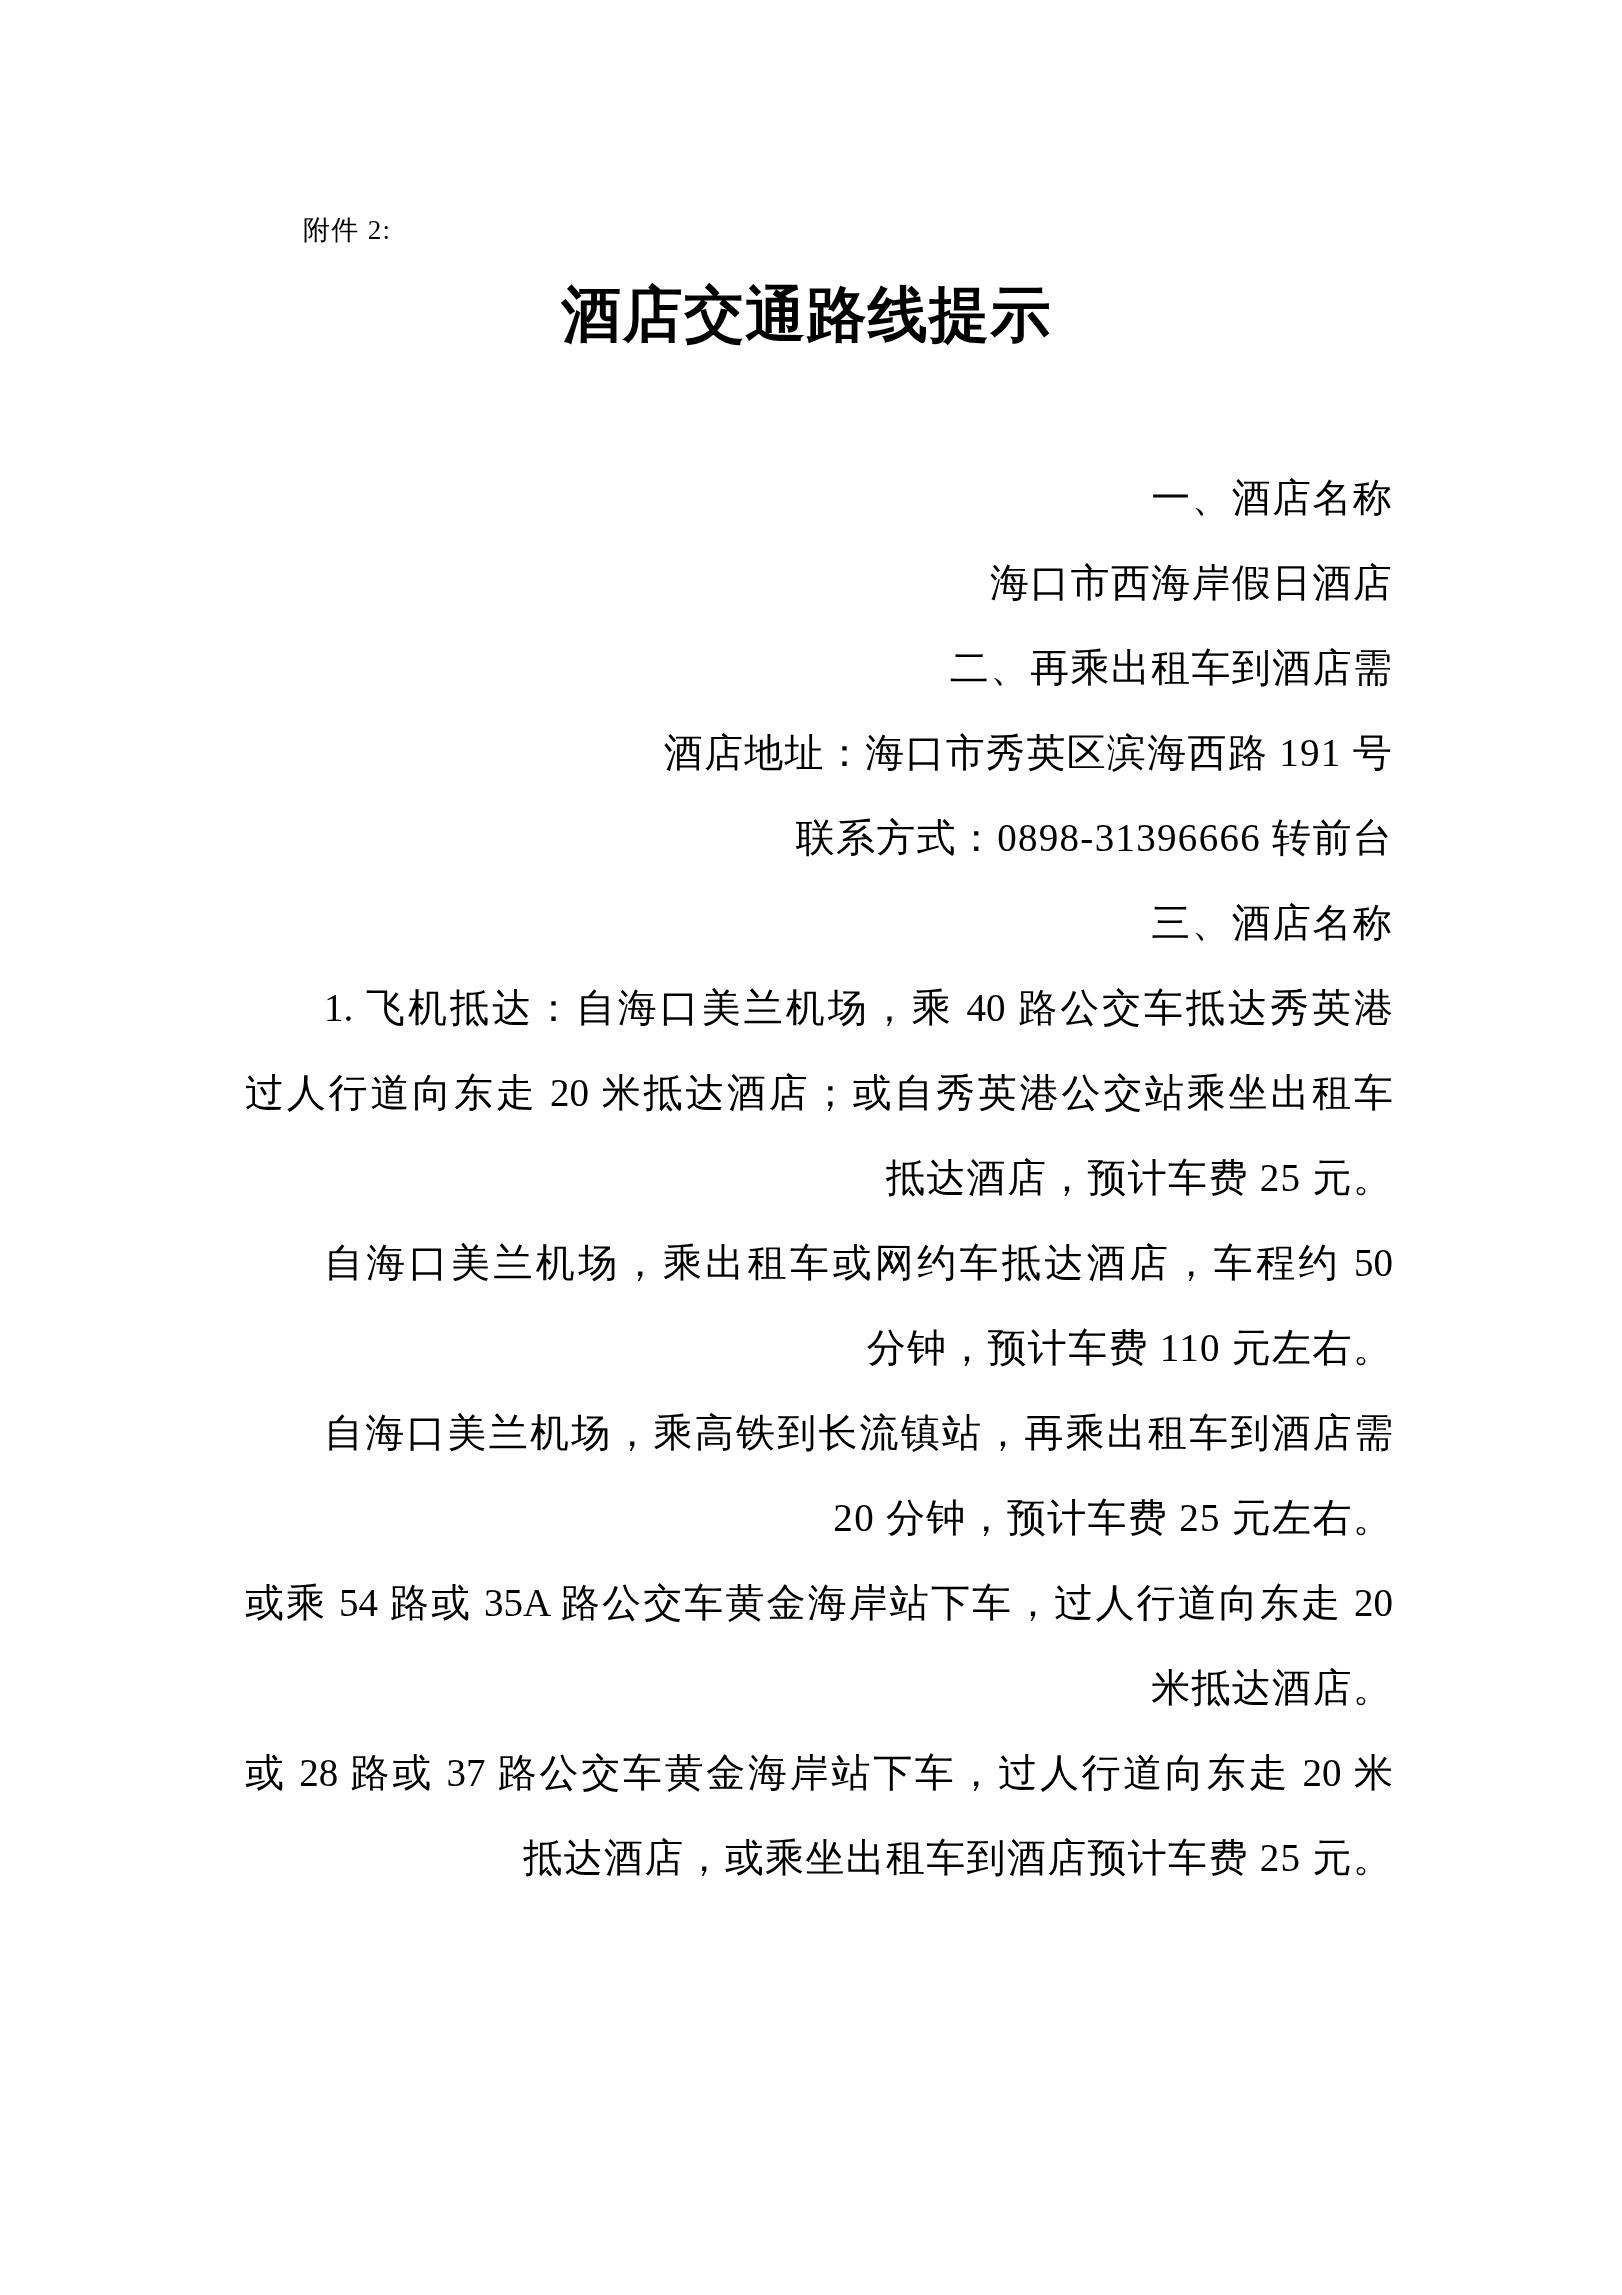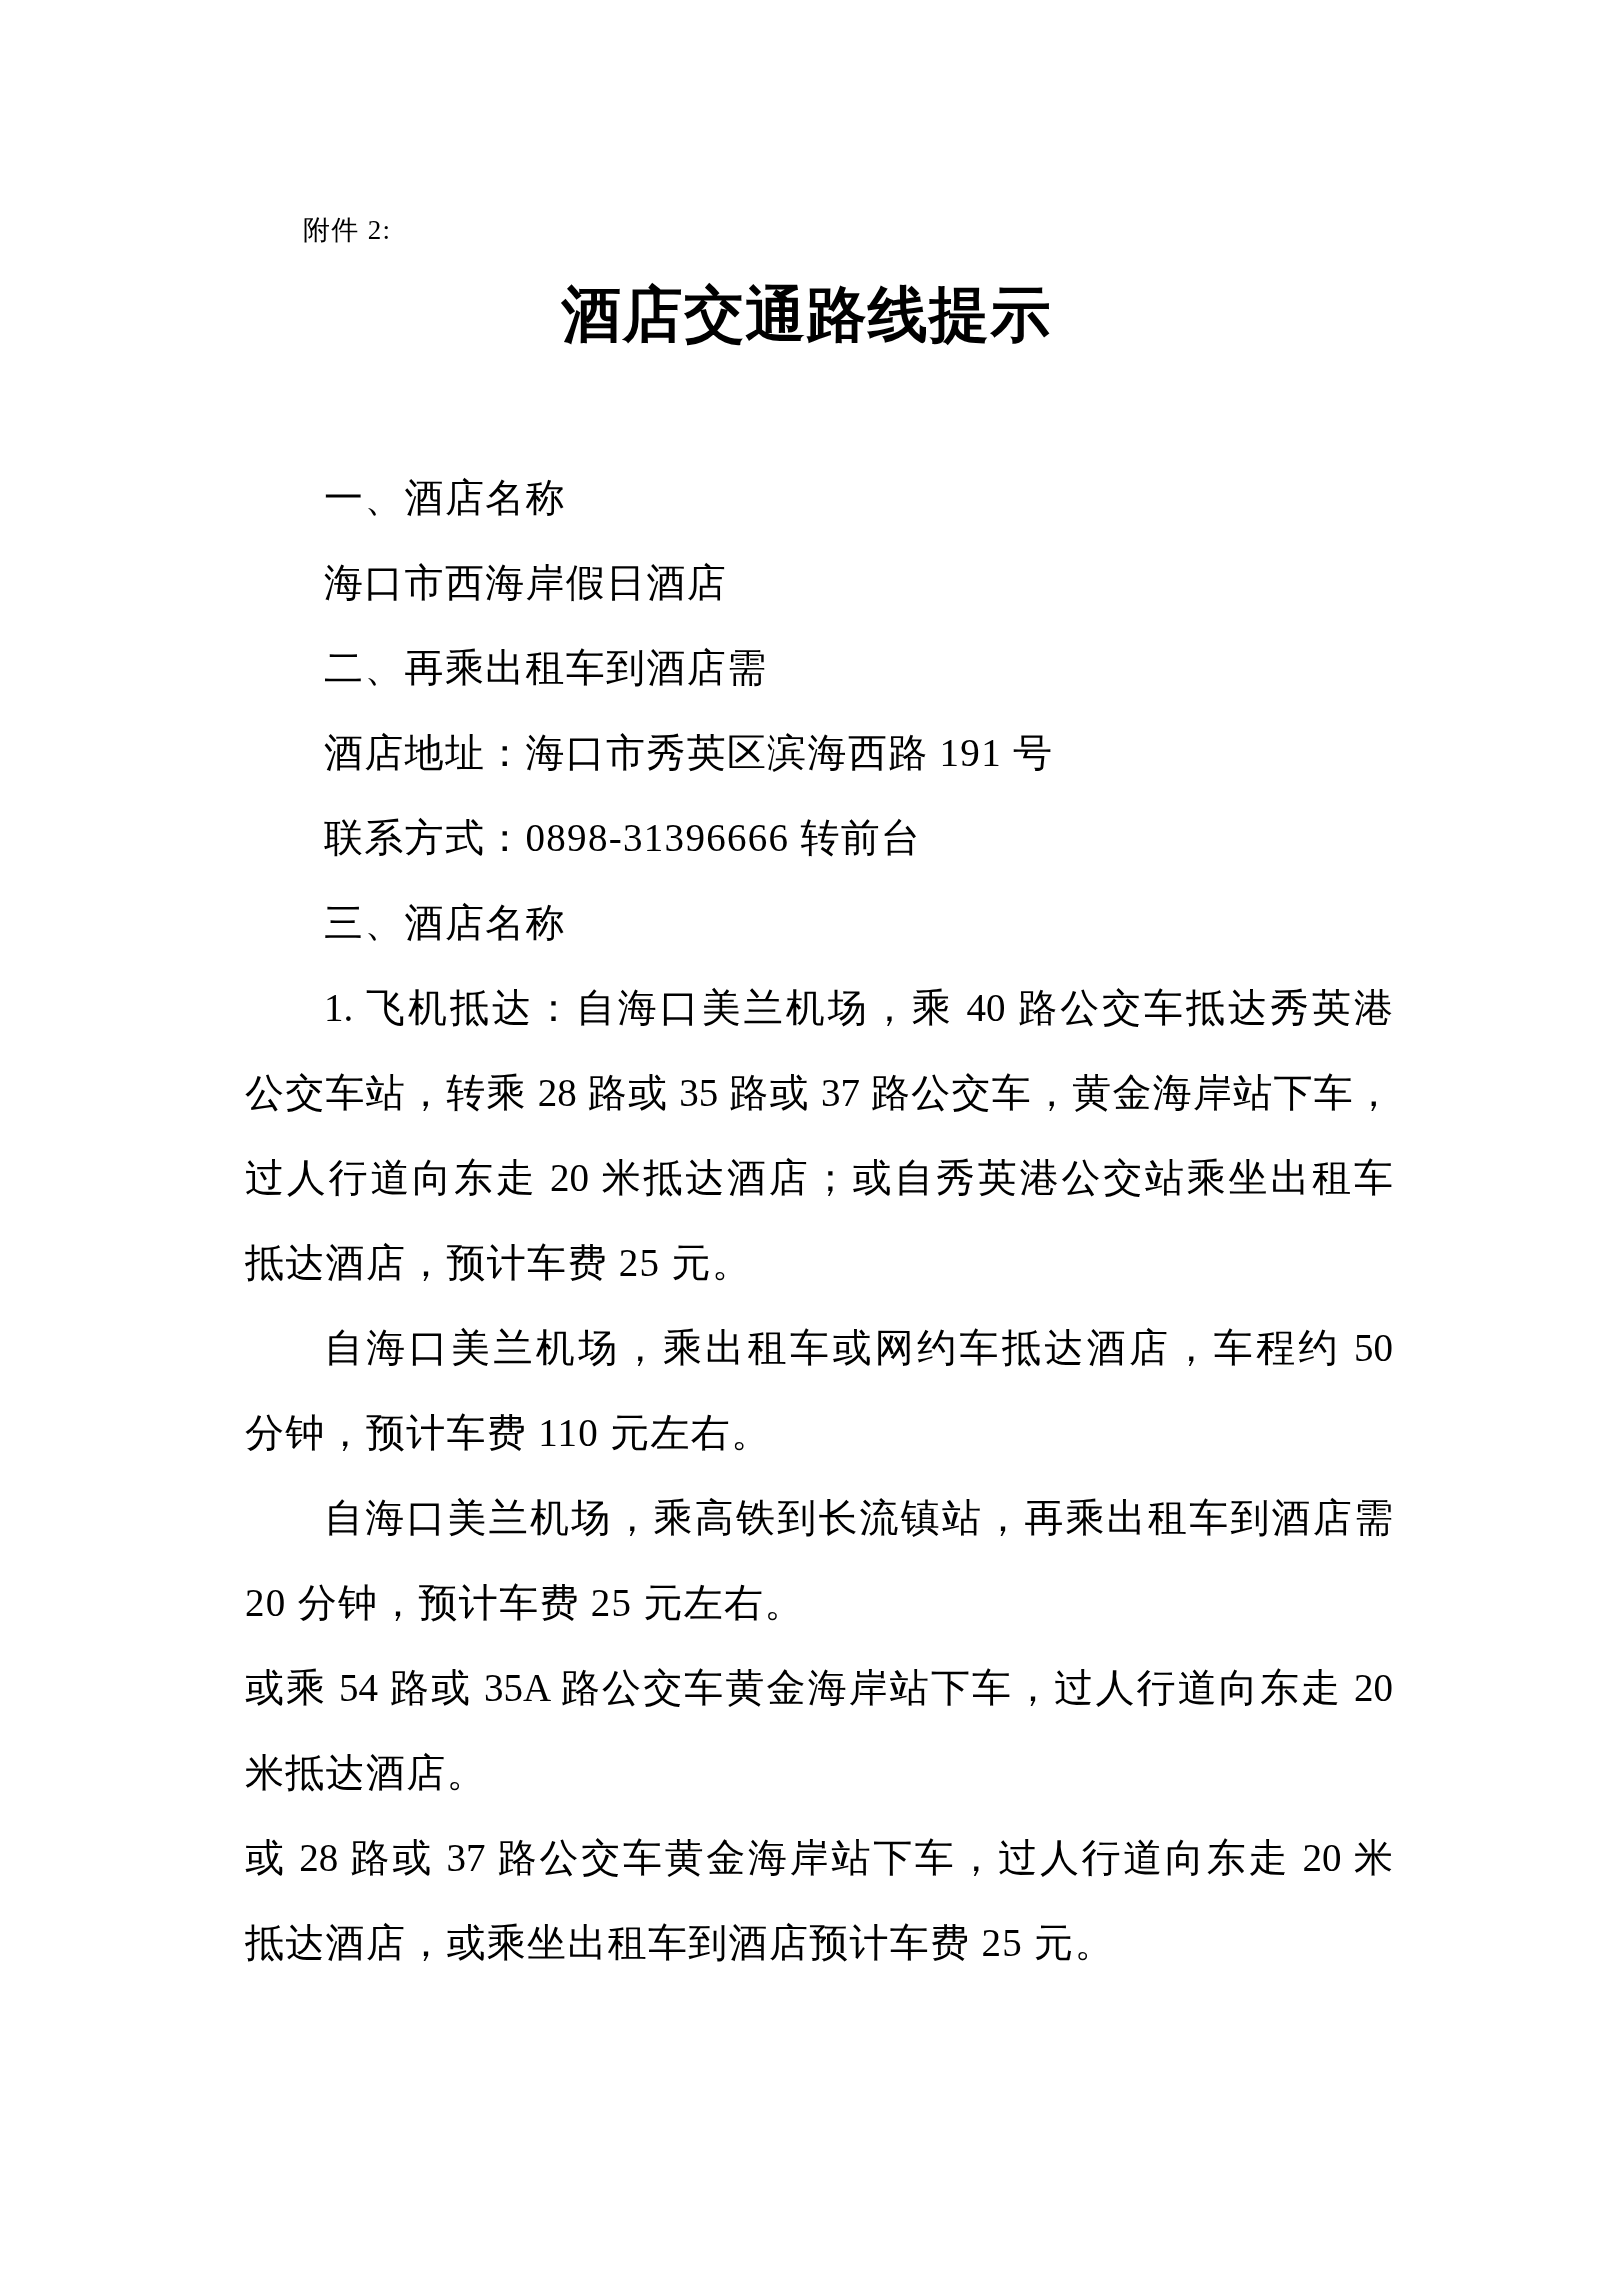--- a/index.html
+++ b/index.html
@@ -37,21 +37,21 @@
     left: 245px;
     top: 455px;
     width: 1148px;
     font-size: 39px;
   }
   .ln {
     height: 85px;
     line-height: 85px;
     letter-spacing: 1.3px;
     white-space: nowrap;
-    text-align: left;
+    text-align: right;
   }
   .ln.jf {
     letter-spacing: 0;
     white-space: normal;
     text-align: justify;
     text-align-last: justify;
     text-justify: inter-character;
   }
   .ln.ind { text-indent: 79px; }
 </style>
@@ -62,21 +62,20 @@
   <div class="attachment">附件 2:</div>
   <div class="doc-title">酒店交通路线提示</div>
   <div class="doc-body">
     <div class="ln ind">一、酒店名称</div>
     <div class="ln ind">海口市西海岸假日酒店</div>
     <div class="ln ind">二、再乘出租车到酒店需</div>
     <div class="ln ind">酒店地址：海口市秀英区滨海西路 191 号</div>
     <div class="ln ind">联系方式：0898-31396666 转前台</div>
     <div class="ln ind">三、酒店名称</div>
     <div class="ln ind jf">1. 飞机抵达：自海口美兰机场，乘 40 路公交车抵达秀英港</div>
-    <div class="ln jf">公交车站，转乘 28 路或 35 路或 37 路公交车，黄金海岸站下车，</div>
     <div class="ln jf">过人行道向东走 20 米抵达酒店；或自秀英港公交站乘坐出租车</div>
     <div class="ln">抵达酒店，预计车费 25 元。</div>
     <div class="ln ind jf">自海口美兰机场，乘出租车或网约车抵达酒店，车程约 50</div>
     <div class="ln">分钟，预计车费 110 元左右。</div>
     <div class="ln ind jf">自海口美兰机场，乘高铁到长流镇站，再乘出租车到酒店需</div>
     <div class="ln">20 分钟，预计车费 25 元左右。</div>
     <div class="ln jf">或乘 54 路或 35A 路公交车黄金海岸站下车，过人行道向东走 20</div>
     <div class="ln">米抵达酒店。</div>
     <div class="ln jf">或 28 路或 37 路公交车黄金海岸站下车，过人行道向东走 20 米</div>
     <div class="ln">抵达酒店，或乘坐出租车到酒店预计车费 25 元。</div>

